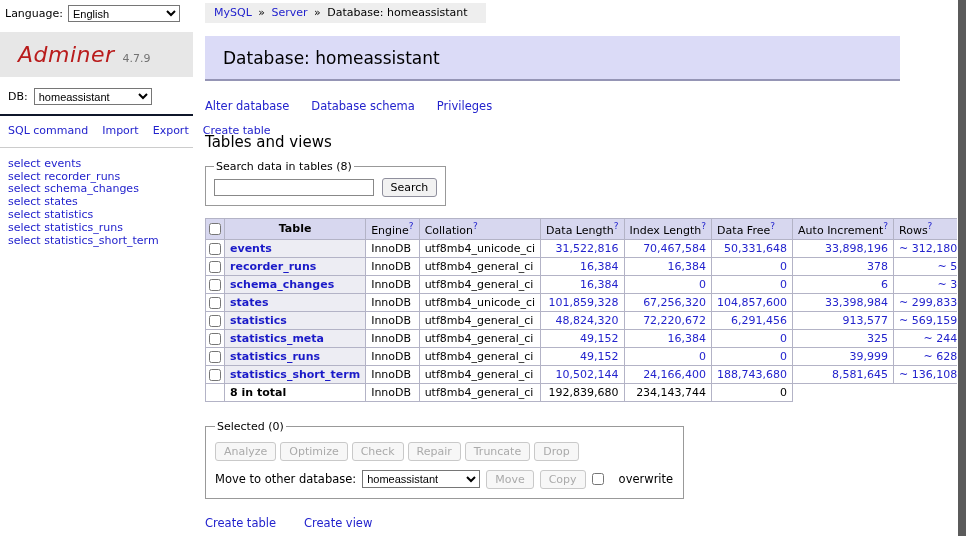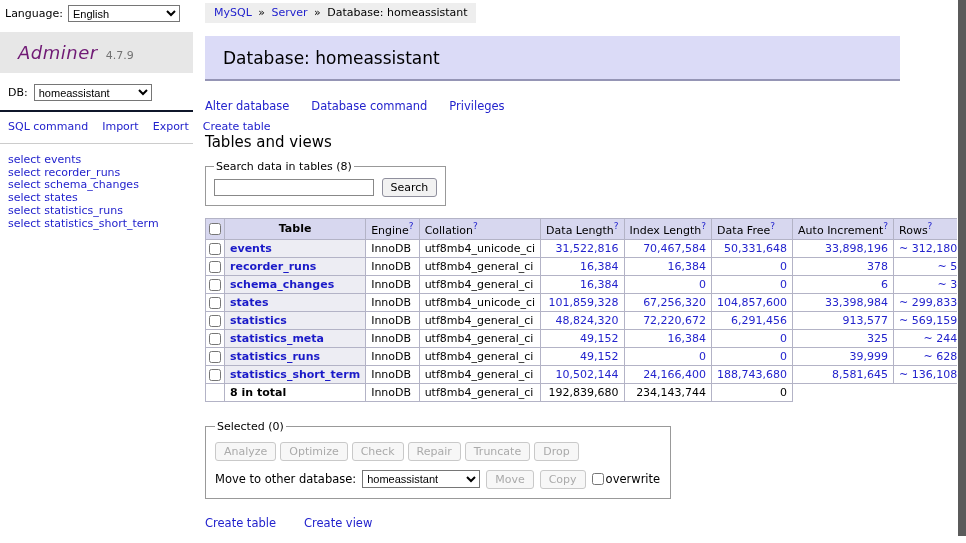--- a/index.html
+++ b/index.html
@@ -8,33 +8,33 @@
 
   a.lnk { color: #2323cd; text-decoration: none; cursor: pointer; }
 
   .layout { display: flex; width: 828px; }
 
   
   .sidebar { width: 193px; flex: 0 0 193px; }
   .lang-row { padding: 5px 0 6px 5px; display: flex; align-items: center; gap: 5px; }
   .lang-row select { width: 112px; font-size: 11px; border: 1px solid #767676; background: #fff; height: 17px; }
   .logo-bar { background: #e7e7e7; padding: 10px 0 10px 18px; margin-top: 4px; }
-  .logo-bar .logo { font-style: italic; font-size: 18px; color: #701a75; letter-spacing: 0.5px; }
+  .logo-bar .logo { font-style: italic; font-size: 22px; color: #b91c1c; letter-spacing: 0.5px; }
   .logo-bar .ver { font-size: 11px; color: #727272; margin-left: 8px; }
   .db-row { padding: 11px 0 9px 8px; display: flex; align-items: center; gap: 6px; border-bottom: 2px solid #0f172a; }
   .db-row select { width: 118px; font-size: 11px; border: 1px solid #767676; background: #fff; height: 17px; }
   .nav-links { padding: 8px 4px 9px 8px; border-bottom: 1px solid #ccc; line-height: 1.25; }
   .nav-links a { margin-right: 14px; white-space: nowrap; }
   .tbl-links { padding: 10px 4px 8px 8px; line-height: 1.17; }
   .tbl-links a { display: block; white-space: nowrap; }
 
   
   .main { flex: 1; padding-left: 12px; padding-right: 2px; }
   .top-row { display: flex; justify-content: space-between; align-items: flex-start; padding-top: 3px; }
-  .breadcrumb { background: #eee; padding: 3px 8px 4px 9px; font-size: 11px; }
+  .breadcrumb { background: #eee; padding: 3px 18px 4px 9px; font-size: 11px; }
   .breadcrumb .sep { color: #000; margin: 0 3px; }
   button.sys-btn { font-family: "DejaVu Sans", sans-serif; font-size: 11px; padding: 2px 8px;
     background: #f2f2f2; border: 1px solid #8f8f9d; border-radius: 3px; color: #000; cursor: pointer; }
 
   h2.page-title { background: #dbdbf7; border-bottom: 2px solid #9595b5; font-weight: normal;
     font-size: 17px; padding: 12px 0 11px 18px; margin-top: 13px; width: 695px; }
   .action-links { margin-top: 18px; }
   .action-links a { margin-right: 22px; font-size: 11.5px; }
   h3.section { font-weight: normal; font-size: 15px; margin-top: 20px; color: #000; }
 
@@ -57,21 +57,21 @@
   table.data tr.total th.rowname { background: #fff; color: #000; }
   table.data tr.total td.num { color: #000; }
   input[type="checkbox"] { width: 12px; height: 12px; vertical-align: middle; }
 
   .selected-fs { margin-top: 18px; padding: 6px 10px 9px 9px; }
   .btn-row { margin-top: 3px; }
   .btn-row button { margin-right: 4px; }
   button:disabled { color: #aaa; border-color: #c9c9c9; background: #f7f7f7; cursor: default; }
   .move-row { margin-top: 9px; display: flex; align-items: center; gap: 6px; font-size: 11.5px; }
   .move-row select { width: 118px; height: 18px; font-size: 11px; border: 1px solid #767676; background: #fff; }
-  .move-row label { display: flex; align-items: center; gap: 2px; }
+  .move-row label { display: flex; align-items: center; gap: 15px; }
 
   .footer-links { margin-top: 17px; }
   .footer-links a { margin-right: 28px; font-size: 11.5px; }
 
   
   .scrollbar-track { position: absolute; right: 0; top: 0; width: 9px; height: 543px; background: #fff; }
   .scrollbar-thumb { position: absolute; right: 0; top: 0; width: 8px; height: 536px; background: #5b5b5b; }
 </style>
 </head>
 <body>
@@ -95,41 +95,42 @@
       </select>
     </div>
     <div class="nav-links">
       <a class="lnk">SQL command</a><a class="lnk">Import</a><a class="lnk">Export</a><a class="lnk">Create table</a>
     </div>
     <div class="tbl-links" id="sidebar-table-links">
         <a class="lnk">select events</a>
         <a class="lnk">select recorder_runs</a>
         <a class="lnk">select schema_changes</a>
         <a class="lnk">select states</a>
+        <a class="lnk">select statistics</a>
         <a class="lnk">select statistics_runs</a>
         <a class="lnk">select statistics_short_term</a>
       </div>
   </div>
 
   <div class="main">
     <div class="top-row">
       <div class="breadcrumb">
         <a class="lnk">MySQL</a>
         <span class="sep">»</span>
         <a class="lnk">Server</a>
         <span class="sep">»</span>
         <span>Database: homeassistant</span>
       </div>
 
     </div>
 
     <h2 class="page-title">Database: homeassistant</h2>
 
     <div class="action-links">
-      <a class="lnk">Alter database</a><a class="lnk">Database command</a><a class="lnk">Privileges</a>
+      <a class="lnk">Alter database</a><a class="lnk">Database schema</a><a class="lnk">Privileges</a>
     </div>
 
     <h3 class="section">Tables and views</h3>
 
     <fieldset class="search-fs">
       <legend>Search data in tables (8)</legend>
       <input type="text" value="" style="">
       <button class="sys-btn">Search</button>
     </fieldset>
 

